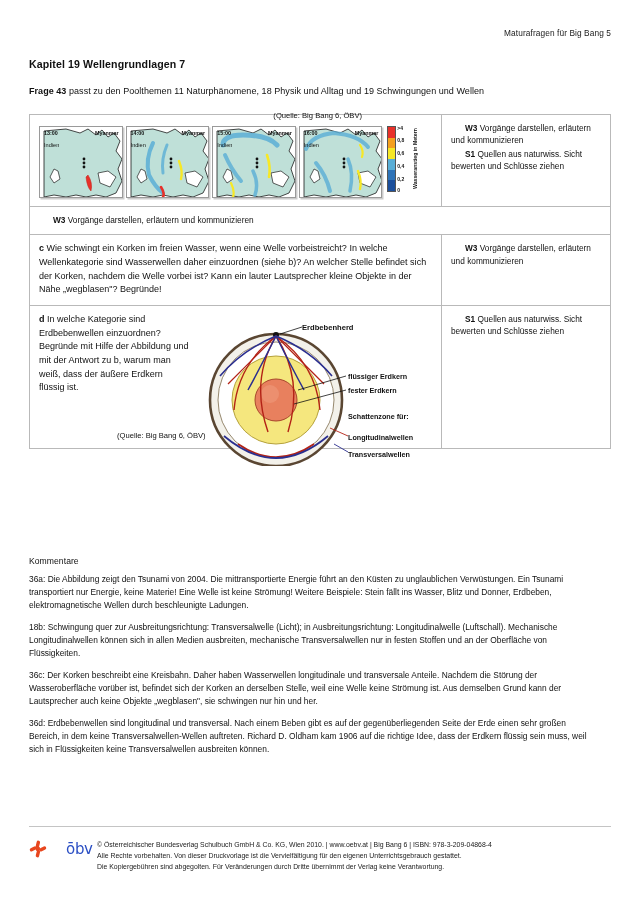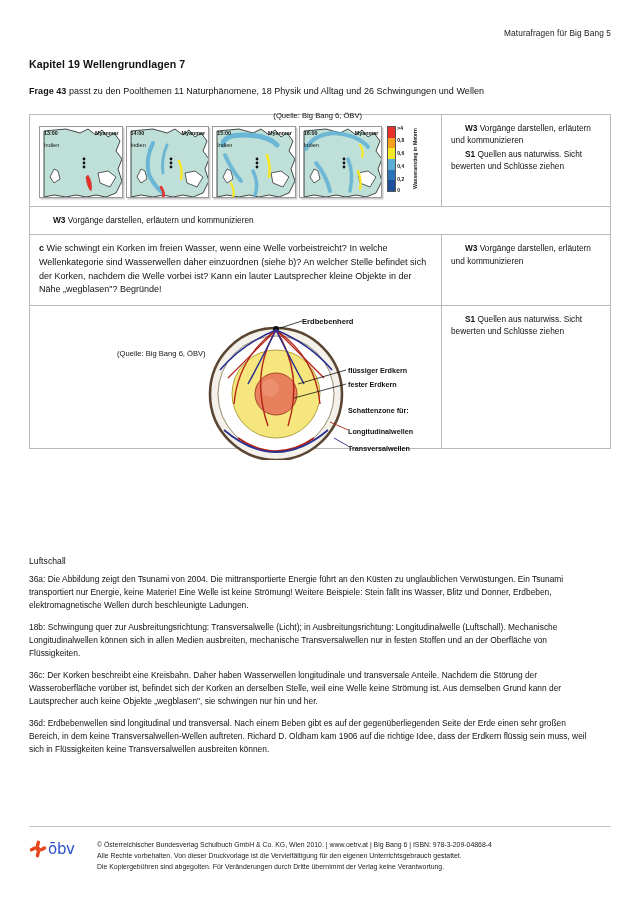--- a/index.html
+++ b/index.html
@@ -190,21 +190,21 @@
     height: 66px;
     text-align: center;
     margin-left: 1px;
     color: #111;
   }
 
   
   .earth-wrap {
     position: absolute;
     left: 168px;
-    top: 12px;
+    top: 18px;
     width: 244px;
     height: 142px;
     text-decoration: underline;
   }
 
   
   .komm-title {
     position: absolute;
     left: 29px;
     top: 556px;
@@ -234,21 +234,21 @@
     background: #c4c4c4;
   }
   .logo {
     position: absolute;
     left: 29px;
     top: 838px;
     width: 66px;
     height: 22px;
     display: flex;
     align-items: center;
-    gap: 1px;
+    gap: 19px;
   }
   .logo-text {
     font-size: 15px;
     color: #2b4fc4;
     font-family: "DejaVu Sans", sans-serif;
     letter-spacing: -0.3px;
     line-height: 1;
   }
   .footer-text {
     position: absolute;
@@ -263,21 +263,21 @@
 </style>
 </head>
 <body>
 
 <div class="page">
 
   <div class="header-right">Maturafragen für Big Bang 5</div>
 
   <div class="chapter-title">Kapitel 19 Wellengrundlagen 7</div>
 
-  <div class="frage-line"><b>Frage 43</b><span> passt zu den Poolthemen 11 Naturphänomene, 18 Physik und Alltag und 26 Schwingungen und Wellen</span></div>
+  <div class="frage-line"><b>Frage 43</b><span> passt zu den Poolthemen 11 Naturphänomene, 18 Physik und Alltag und 19 Schwingungen und Wellen</span></div>
 
   <div class="qtable">
 
     <div class="qrow">
       <div class="qcell-left">
         <div class="quelle">(Quelle: Big Bang 6, ÖBV)</div>
 
         <div class="tsunami-wrap">
 
           <div class="tmap">
@@ -393,20 +393,21 @@
       <div class="qcell-left">
         <div class="qtext"><span class="lbl">c</span> <span>Wie schwingt ein Korken im freien Wasser, wenn eine Welle vorbeistreicht? In welche Wellenkategorie sind Wasserwellen daher einzuordnen (siehe b)? An welcher Stelle befindet sich der Korken, nachdem die Welle vorbei ist? Kann ein lauter Lautsprecher kleine Objekte in der Nähe „wegblasen"? Begründe!</span></div>
       </div>
       <div class="qcell-right">
         <div class="comp comp-block"><b>W3</b> <span>Vorgänge darstellen, erläutern und kommunizieren</span></div>
       </div>
     </div>
 
     <div class="qrow" style="min-height:142px">
       <div class="qcell-left">
+        <div class="qtext" style="width:150px"><span class="lbl">d</span> <span>In welche Kategorie sind Erdbebenwellen einzuordnen? Begründe mit Hilfe der Abbildung und mit der Antwort zu b, warum man weiß, dass der äußere Erdkern flüssig ist.</span></div>
         <div class="quelle-d">(Quelle: Big Bang 6, ÖBV)</div>
 
         <div class="earth-wrap">
           <svg viewBox="0 0 244 142" width="244" height="142">
 
             <circle cx="78" cy="76" r="66" fill="#f3f1ea" stroke="#5a4632" stroke-width="2.6"></circle>
             <circle cx="78" cy="76" r="58" fill="#ffffff" stroke="#8a7a5e" stroke-width="0.9"></circle>
 
             <circle cx="78" cy="76" r="44" fill="#f5e77e" stroke="#b5a13a" stroke-width="1"></circle>
 
@@ -445,21 +446,21 @@
           </svg>
         </div>
       </div>
       <div class="qcell-right">
         <div class="comp comp-block"><b>S1</b> <span>Quellen aus naturwiss. Sicht bewerten und Schlüsse ziehen</span></div>
       </div>
     </div>
 
   </div>
 
-  <div class="komm-title">Luftschall</div>
+  <div class="komm-title">Kommentare</div>
   <div class="komm-body">
     <p class="komm-p">36a: Die Abbildung zeigt den Tsunami von 2004. Die mittransportierte Energie führt an den Küsten zu unglaublichen Verwüstungen. Ein Tsunami transportiert nur Energie, keine Materie! Eine Welle ist keine Strömung! Weitere Beispiele: Stein fällt ins Wasser, Blitz und Donner, Erdbeben, elektromagnetische Wellen durch beschleunigte Ladungen.</p>
     <p class="komm-p">18b: Schwingung quer zur Ausbreitungsrichtung: Transversalwelle (Licht); in Ausbreitungsrichtung: Longitudinalwelle (Luftschall). Mechanische Longitudinalwellen können sich in allen Medien ausbreiten, mechanische Transversalwellen nur in festen Stoffen und an der Oberfläche von Flüssigkeiten.</p>
     <p class="komm-p">36c: Der Korken beschreibt eine Kreisbahn. Daher haben Wasserwellen longitudinale und transversale Anteile. Nachdem die Störung der Wasseroberfläche vorüber ist, befindet sich der Korken an derselben Stelle, weil eine Welle keine Strömung ist. Aus demselben Grund kann der Lautsprecher auch keine Objekte „wegblasen", sie schwingen nur hin und her.</p>
     <p class="komm-p">36d: Erdbebenwellen sind longitudinal und transversal. Nach einem Beben gibt es auf der gegenüberliegenden Seite der Erde einen sehr großen Bereich, in dem keine Transversalwellen-Wellen auftreten. Richard D. Oldham kam 1906 auf die richtige Idee, dass der Erdkern flüssig sein muss, weil sich in Flüssigkeiten keine Transversalwellen ausbreiten können.</p>
   </div>
 
   <div class="footer-rule"></div>
 
   <div class="logo">

